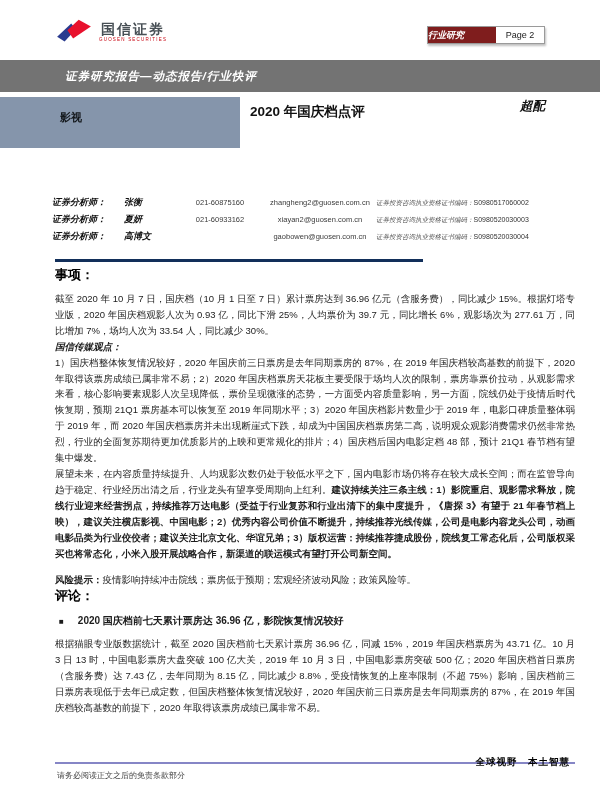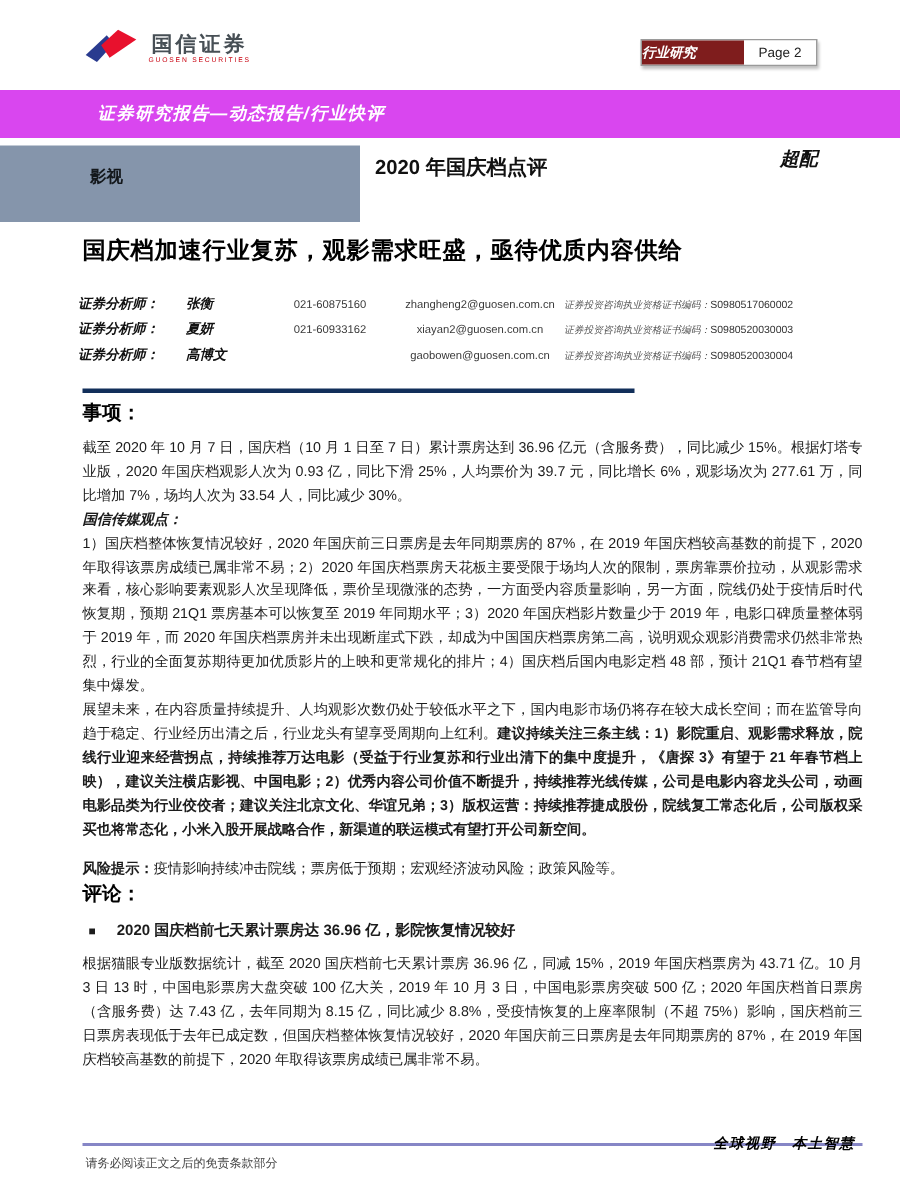--- a/index.html
+++ b/index.html
@@ -11,21 +11,21 @@
   .logo{position:absolute;top:17px;left:55px;display:flex;align-items:center;text-align:center;}
   .logo-mark{width:38px;height:30px;margin-right:6px;}
   .logo-text{display:flex;flex-direction:column;line-height:1;}
   .logo-cn{font-size:14px;font-weight:bold;color:#474f55;letter-spacing:2px;}
   .logo-en{font-size:4.5px;color:#c8000e;letter-spacing:1.2px;margin-top:2px;}
   .badge{position:absolute;top:26px;right:55px;display:flex;height:16px;border:1px solid #9a9a9a;
          box-shadow:1px 2px 2px rgba(0,0,0,.25);font-size:9px;background:#fff;}
   .badge-industry{background:#7f1d1d;color:#fff;font-weight:bold;font-style:italic;
          width:68px;line-height:16px;}
   .badge-page{background:#fff;width:48px;text-align:center;line-height:16px;color:#222;}
-  .navy-bar{position:absolute;top:60px;left:0;right:0;height:32px;background:#d946ef;}
+  .navy-bar{position:absolute;top:60px;left:0;right:0;height:32px;background:#737373;}
   .navy-bar span{display:block;margin-left:65px;line-height:32px;color:#fff;
          font-weight:bold;font-style:italic;font-size:11.5px;letter-spacing:1px;}
   
   .band{position:absolute;top:97px;left:0;right:0;height:51px;}
   .band-left{position:absolute;left:0;top:0;width:240px;height:51px;background:#8595ab;}
   .band-sector{position:absolute;left:60px;top:13px;font-size:11px;font-weight:bold;color:#14181c;}
   .band-title{position:absolute;left:250px;top:6px;font-size:13.5px;font-weight:bold;color:#111;}
   .band-rating{position:absolute;right:55px;top:1px;font-size:12.5px;font-weight:bold;font-style:italic;color:#111;}
   
   .date-bar{position:absolute;top:142px;left:55px;right:12px;height:13px;}
@@ -54,21 +54,21 @@
   .vp-title{font-weight:bold;margin-top:6px;line-height:15.9px;font-style:italic;}
   .bold-run{font-weight:bold;}
   .risk{margin-top:11px !important;}
   .comment-title{}
   .bullet-row{display:flex;align-items:baseline;margin:9px 0 6px 0;font-weight:bold;font-size:10px;}
   .bullet-square{font-size:8px;margin-right:14px;margin-left:4px;}
   
   .footer-line{position:absolute;left:55px;right:25px;top:762px;height:2px;background:#8686c6;}
   .footer-left{position:absolute;left:57px;top:770px;font-size:8px;color:#444;}
   .footer-right{position:absolute;right:30px;top:756px;font-size:9.5px;font-weight:bold;
-      font-style:italic;color:#000;letter-spacing:1px;}
+      color:#000;letter-spacing:1px;}
 </style>
 </head>
 <body>
 
 <div class="page">
 
   <div class="logo">
     <svg class="logo-mark" viewBox="0 0 40 32">
       <polygon points="2,21 17,7 22,13 10,26" fill="#2a3b8f"></polygon>
       <polygon points="13,14 25,3 38,10 19,23" fill="#e8112d"></polygon>
@@ -89,21 +89,20 @@
   </div>
 
   <div class="band">
     <div class="band-left"></div>
     <span class="band-sector">影视</span>
     <span class="band-title">2020 年国庆档点评</span>
     <span class="band-rating">超配</span>
   </div>
 
 
-  <div class="headline">国庆档加速行业复苏，观影需求旺盛，亟待优质内容供给</div>
 
   <div class="analysts">
     <div class="analyst-row">
       <span class="an-label">证券分析师：</span>
       <span class="an-name">张衡</span>
       <span class="an-phone">021-60875160</span>
       <span class="an-email">zhangheng2@guosen.com.cn</span>
       <span class="an-cert"><span>证券投资咨询执业资格证书编码：</span><span class="an-code">S0980517060002</span></span>
     </div>
     <div class="analyst-row">

